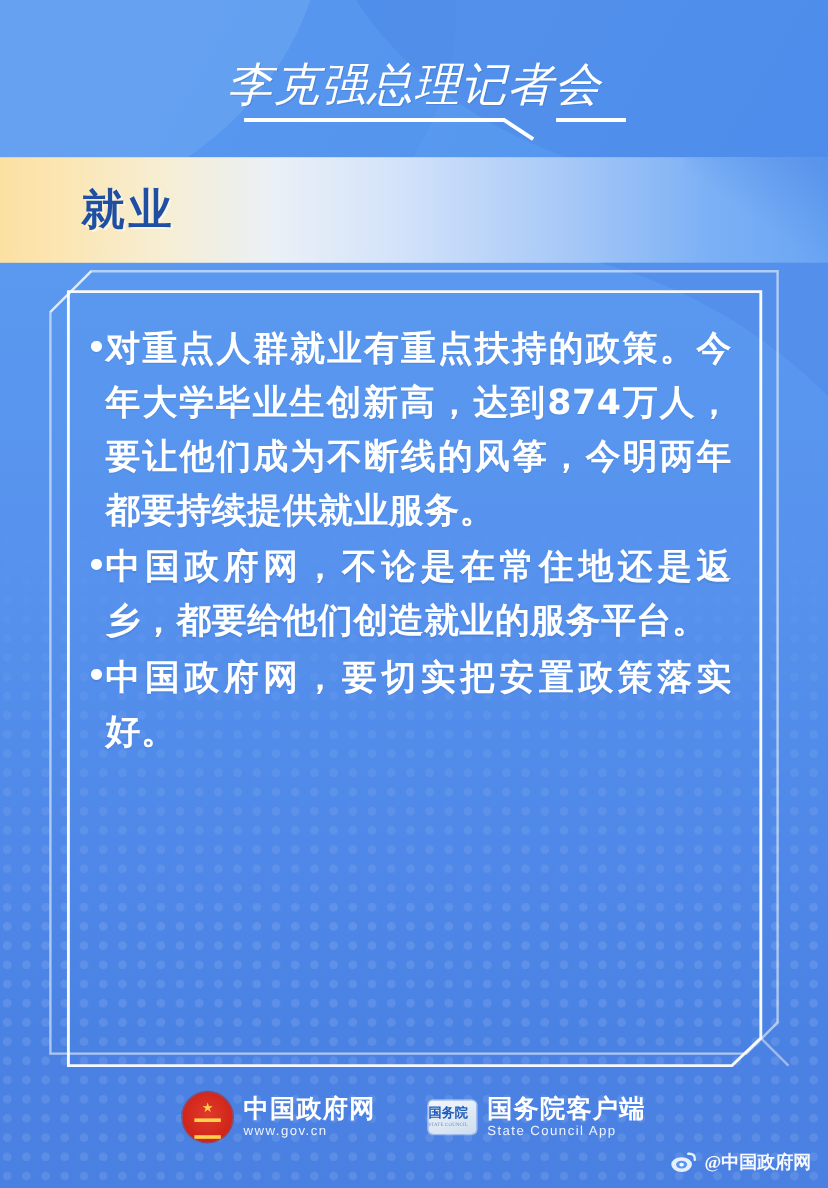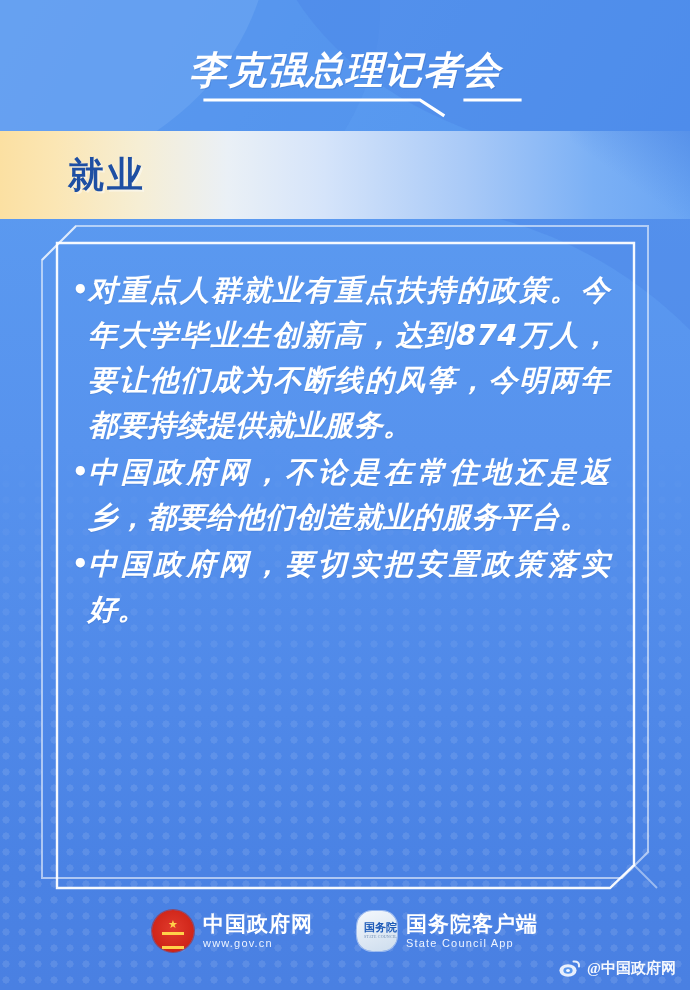--- a/index.html
+++ b/index.html
@@ -91,21 +91,21 @@
     font-family: "DejaVu Sans", "Liberation Sans", sans-serif;
   }
 
   .main-title {
     position: absolute;
     left: 0; right: 0;
     top: 45px;
     text-align: center;
     color: #ffffff;
     font-size: 38px;
-    font-weight: bold;
+    font-weight: normal;
     letter-spacing: 1px;
     font-style: italic;
     font-family: "DejaVu Sans", "Liberation Sans", sans-serif;
     text-shadow: 1px 1px 0 rgba(60,110,190,0.35);
   }
 
   .title-rule {
     position: absolute;
     left: 0; top: 94px;
     width: 690px; height: 24px;
@@ -179,21 +179,20 @@
     width: 14px;
     font-size: 26px;
     line-height: 45px;
     color: #ffffff;
     margin-right: 2px;
   }
   .bullet .btext {
     flex: 1 1 auto;
     text-align: justify;
     text-align-last: left;
-    font-style: italic;
   }
 
   
   .footer {
     position: absolute;
     left: 0;
     bottom: 0;
     width: 690px;
     height: 96px;
   }
@@ -243,26 +242,26 @@
     font-family: "DejaVu Sans", "Liberation Sans", sans-serif;
   }
   .logo-text .l2 {
     color: #eef4ff;
     font-size: 11px;
     line-height: 14px;
     letter-spacing: 1.2px;
     font-family: Liberation Sans, sans-serif;
   }
   .app-icon {
-    width: 40px; height: 40px;
-    border-radius: 15px;
+    width: 40px; height: 28px;
+    border-radius: 4px;
     background: linear-gradient(160deg, #f4f8fd 0%, #dfe9f4 55%, #cdddee 100%);
     display: flex;
     flex-direction: column;
-    align-items: flex-end;
+    align-items: flex-start;
     justify-content: center;
     box-shadow: 0 0 0 1px rgba(255,255,255,0.45);
   }
   .app-icon .ai1 {
     color: #1e5bb8;
     font-size: 11px;
     font-weight: bold;
     line-height: 12px;
     letter-spacing: 0;
     font-family: "DejaVu Sans", "Liberation Sans", sans-serif;

